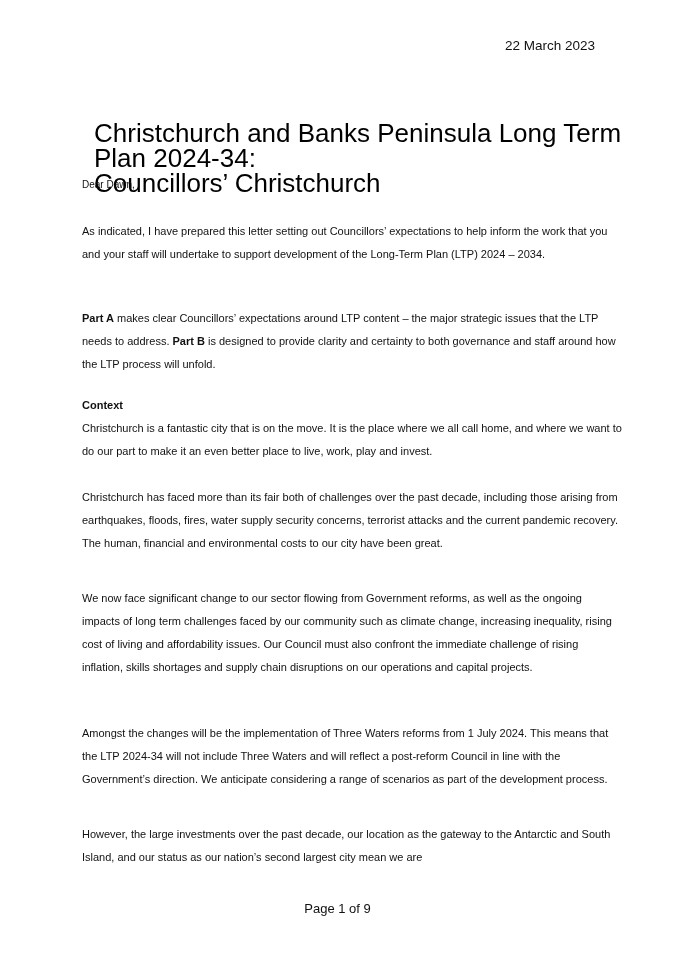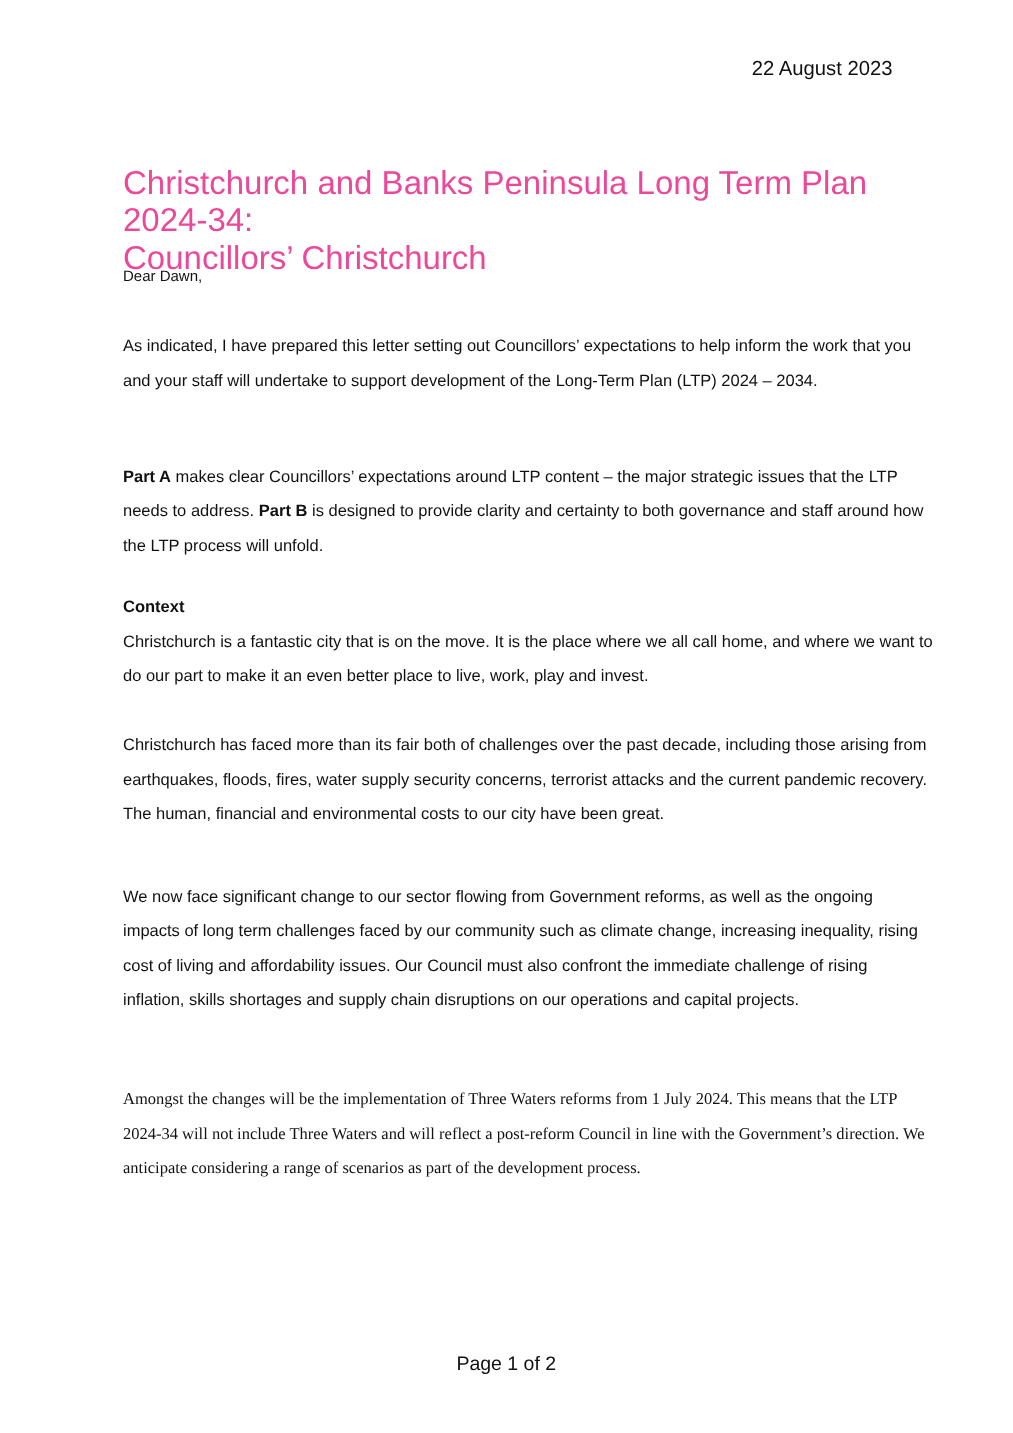--- a/index.html
+++ b/index.html
@@ -1,32 +1,32 @@
 <!DOCTYPE html>
 <html><head>
 <meta charset="utf-8">
 <style>
   html, body { margin: 0; padding: 0; background: #ffffff; }
   body { width: 675px; height: 955px; position: relative; overflow: hidden;
          font-family: "Liberation Sans", sans-serif; color: #111111; }
   .page { position: absolute; left: 0; top: 0; width: 675px; height: 955px; background: #fff; }
   .date { position: absolute; right: 80px; top: 38px; font-size: 13.5px; }
-  .title { position: absolute; left: 82px; top: 109px; width: 540px; font-size: 22px;
-           line-height: 25px; color: #ec4899; margin: 0; font-weight: normal; }
+  .title { position: absolute; left: 82px; top: 109px; width: 540px; font-size: 26px;
+           line-height: 25px; color: #000000; margin: 12px; font-weight: normal; }
   .salutation { position: absolute; left: 82px; top: 179px; font-size: 10px; }
   .para { position: absolute; left: 82px; width: 540px; font-size: 11px; line-height: 23px; margin: 0; }
   .para b { font-weight: bold; }
   .heading { font-weight: bold; display: block; }
   .footer { position: absolute; left: 0; width: 675px; top: 901px; text-align: center; font-size: 13px; }
 </style>
 </head>
 <body>
 
 <div class="page">
-  <div class="date">22 August 2023</div>
+  <div class="date">22 March 2023</div>
 
   <h1 class="title">
     <span>Christchurch and Banks Peninsula Long Term Plan 2024-34:</span><br>
     <span>Councillors’ Christchurch</span>
   </h1>
 
   <div class="salutation">Dear Dawn,</div>
 
   <p class="para" style="top:220px;">As indicated, I have prepared this letter setting out Councillors’ expectations to help inform the work that you and your staff will undertake to support development of the Long-Term Plan (LTP) 2024 – 2034.</p>
 
@@ -36,17 +36,18 @@
   </p>
 
   <p class="para" style="top:307px;">
     <b>Part A</b><span> makes clear Councillors’ expectations around LTP content – the major strategic issues that the LTP needs to address. </span><b>Part B</b><span> is designed to provide clarity and certainty to both governance and staff around how the LTP process will unfold.</span>
   </p>
 
   <p class="para" style="top:486px;">Christchurch has faced more than its fair both of challenges over the past decade, including those arising from earthquakes, floods, fires, water supply security concerns, terrorist attacks and the current pandemic recovery. The human, financial and environmental costs to our city have been great.</p>
 
   <p class="para" style="top:587px;">We now face significant change to our sector flowing from Government reforms, as well as the ongoing impacts of long term challenges faced by our community such as climate change, increasing inequality, rising cost of living and affordability issues. Our Council must also confront the immediate challenge of rising inflation, skills shortages and supply chain disruptions on our operations and capital projects.</p>
 
-  <p class="para" style="top:722px;font-family:Liberation Serif, serif;">Amongst the changes will be the implementation of Three Waters reforms from 1 July 2024. This means that the LTP 2024-34 will not include Three Waters and will reflect a post-reform Council in line with the Government’s direction. We anticipate considering a range of scenarios as part of the development process.</p>
+  <p class="para" style="top:722px;">Amongst the changes will be the implementation of Three Waters reforms from 1 July 2024. This means that the LTP 2024-34 will not include Three Waters and will reflect a post-reform Council in line with the Government’s direction. We anticipate considering a range of scenarios as part of the development process.</p>
 
+  <p class="para" style="top:823px;">However, the large investments over the past decade, our location as the gateway to the Antarctic and South Island, and our status as our nation’s second largest city mean we are</p>
 
-  <div class="footer">Page 1 of 2</div>
+  <div class="footer">Page 1 of 9</div>
 </div>
 
 </body></html>

